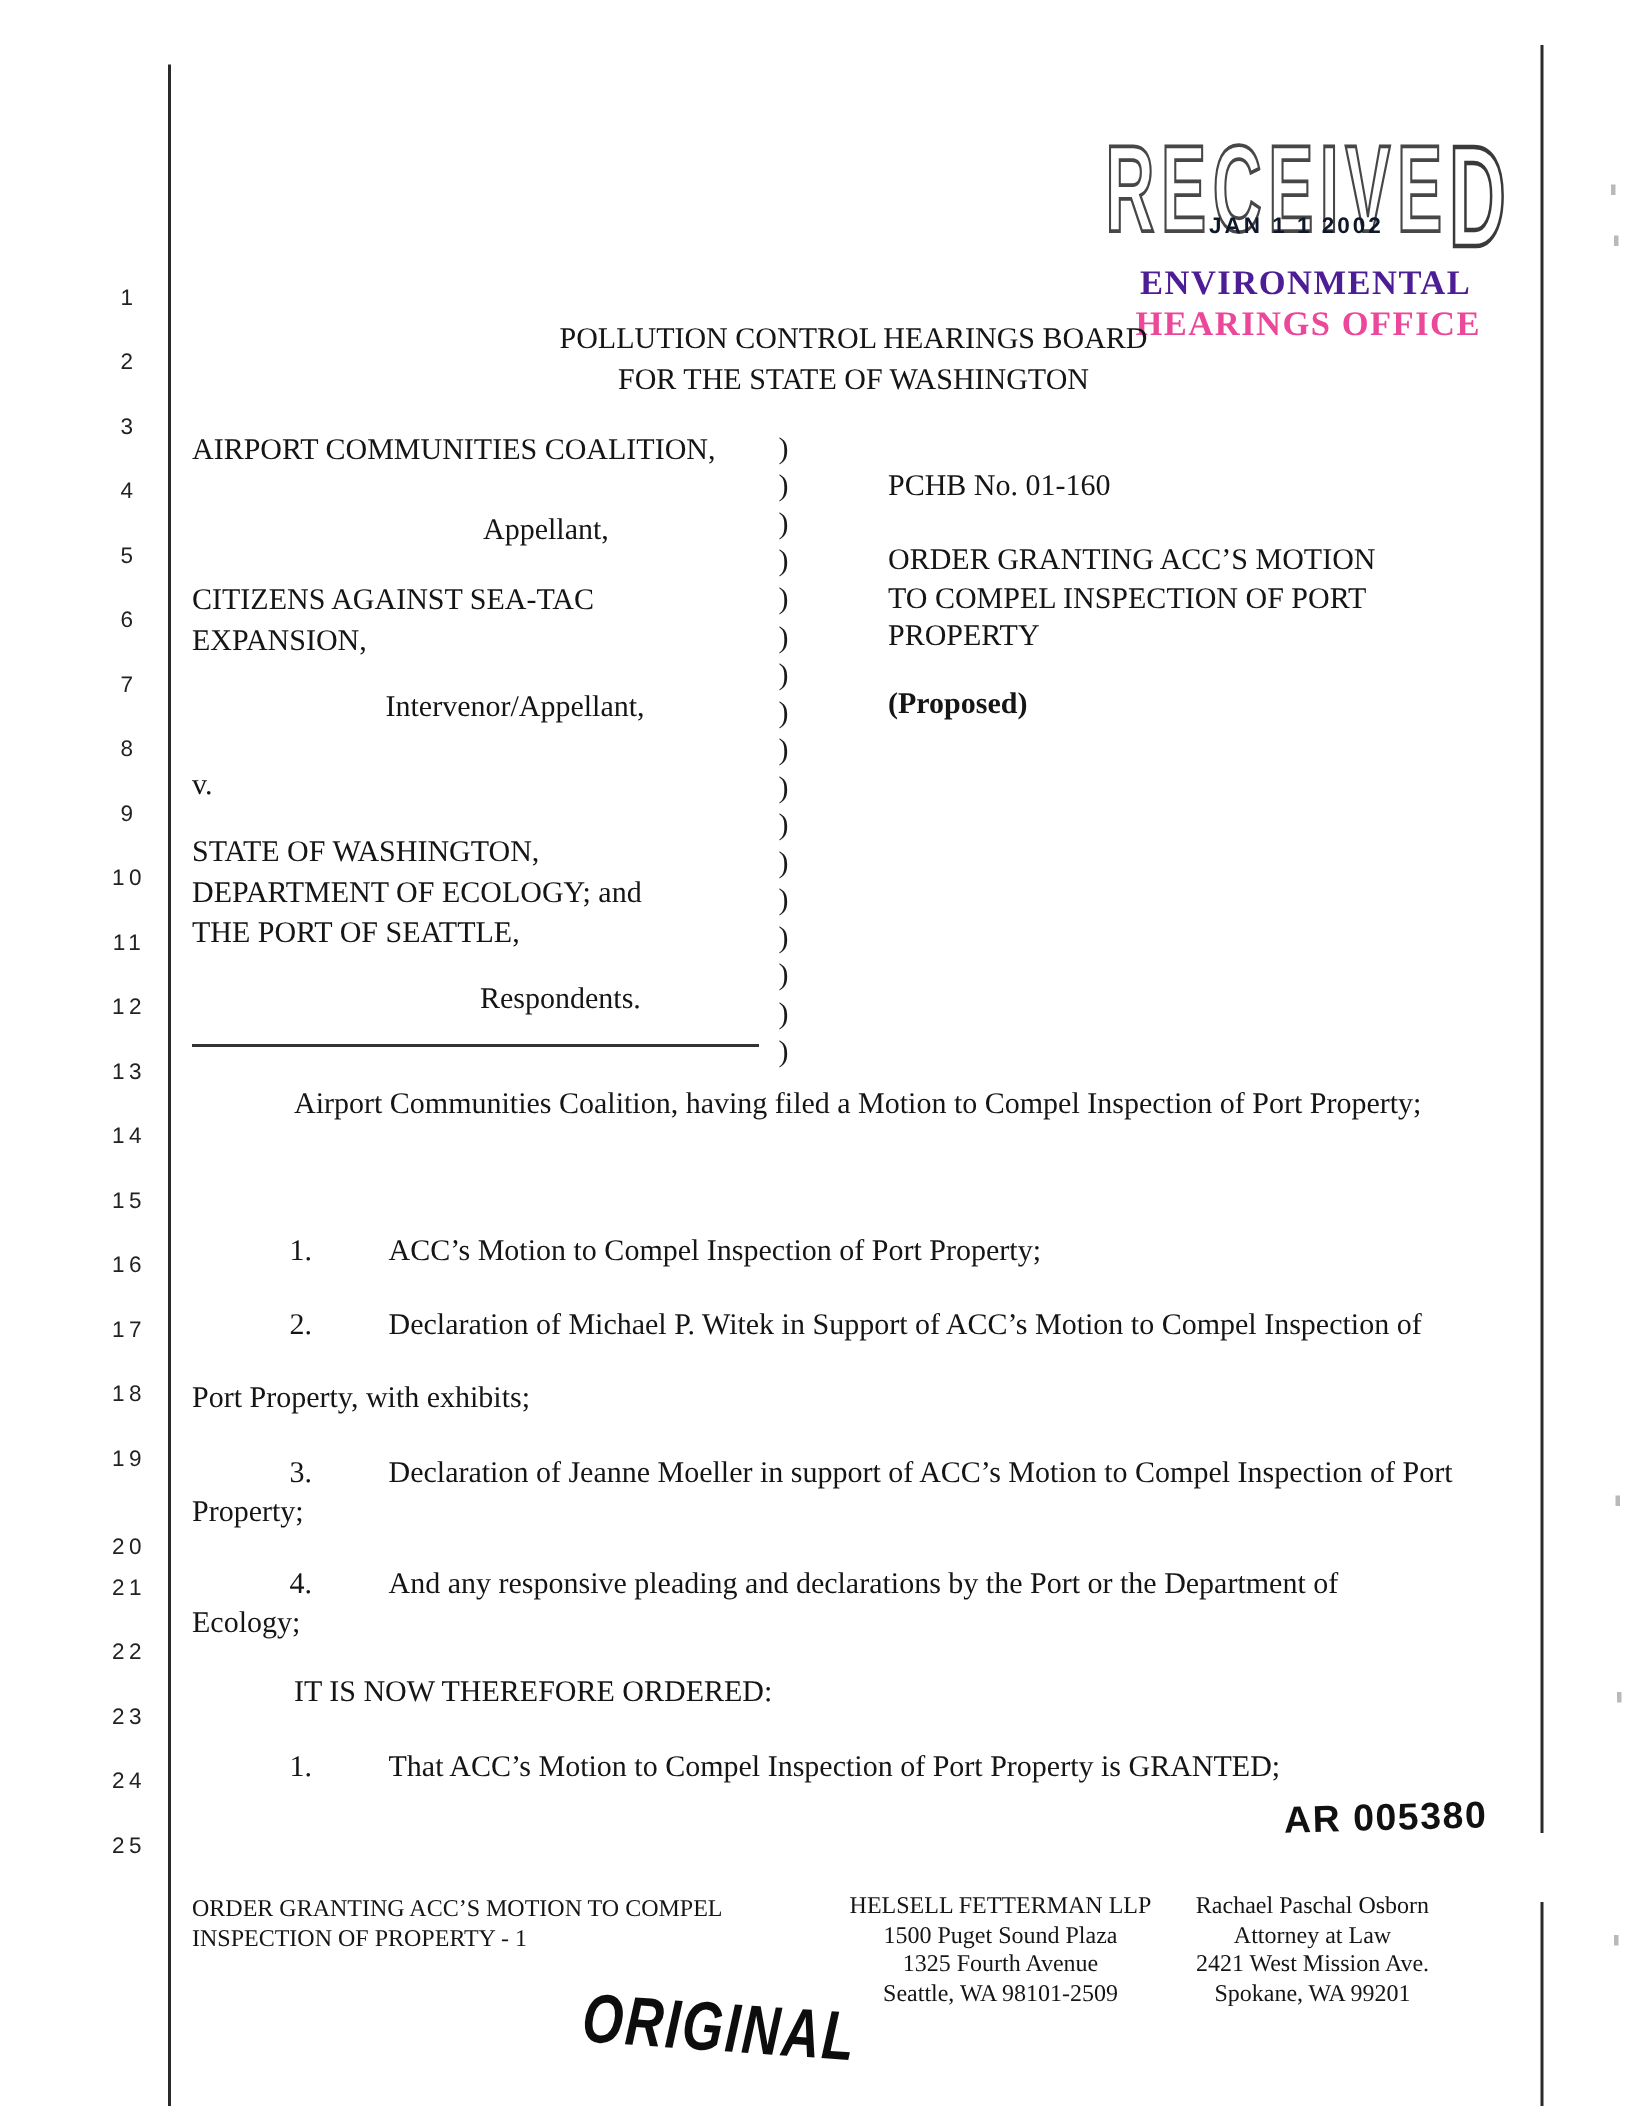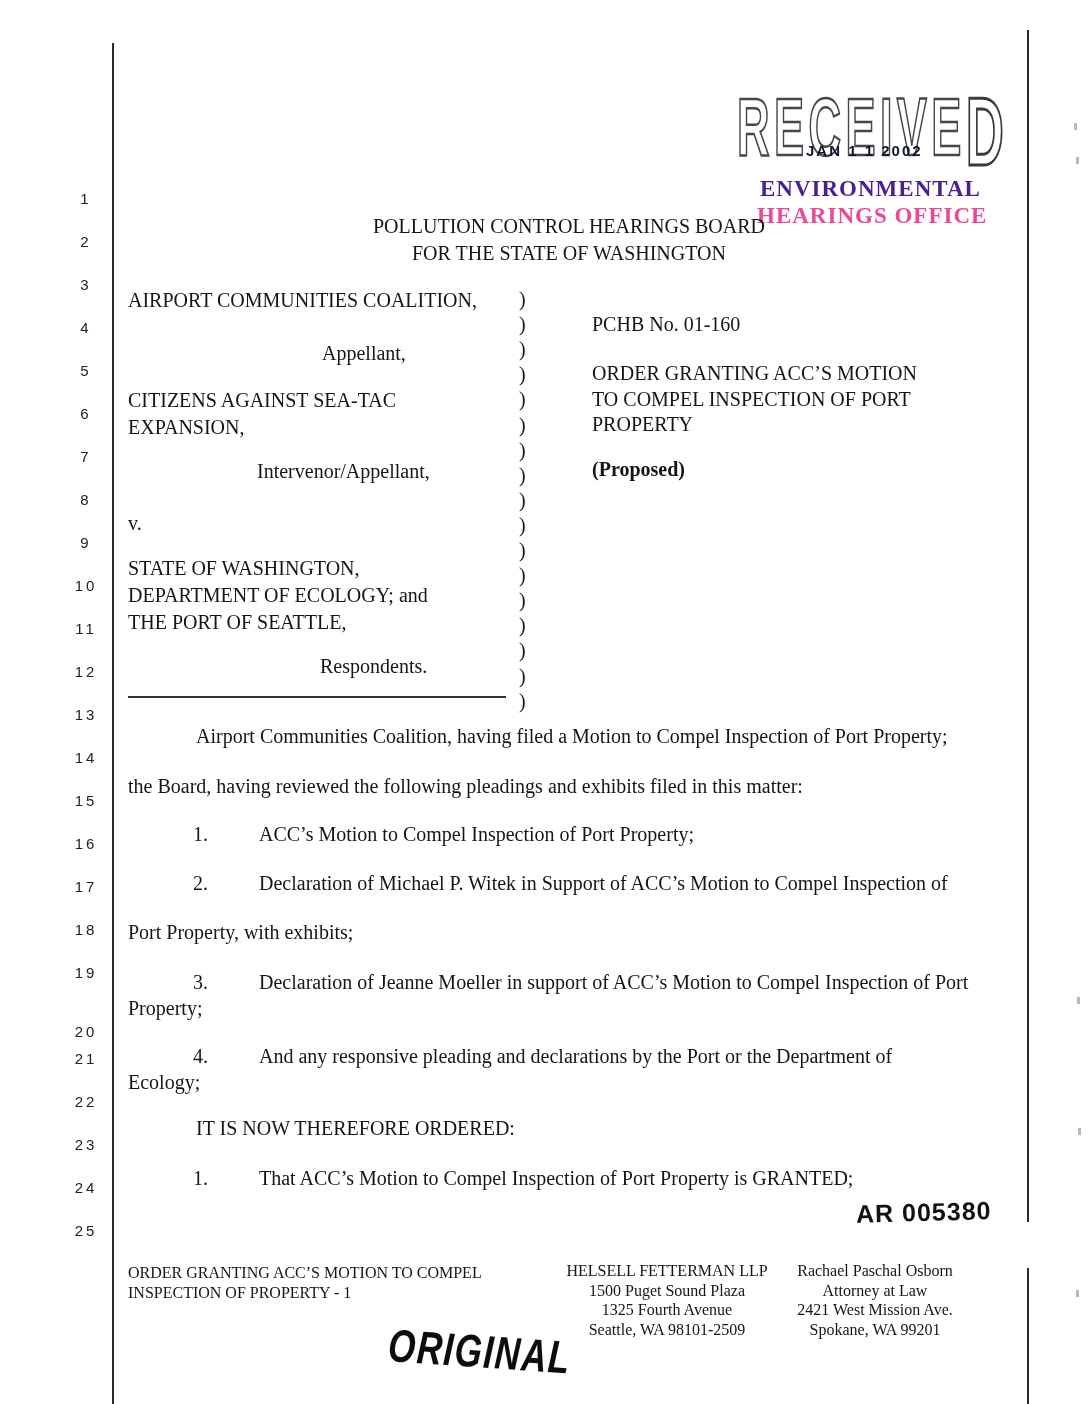--- a/index.html
+++ b/index.html
@@ -209,21 +209,20 @@
       <div class="paren" style="top: 689.6px;">)</div>
     </div>
 
   <div class="t case-no">PCHB No. 01-160</div>
   <div class="t case-t2">TO COMPEL INSPECTION OF PORT</div>
   <div class="t case-t1">ORDER GRANTING ACC’S MOTION</div>
   <div class="t case-t3">PROPERTY</div>
   <div class="t case-prop">(Proposed)</div>
 
   <div class="t b-p1a">Airport Communities Coalition, having filed a Motion to Compel Inspection of Port Property;</div>
-  <div class="t b-p1b">the Board, having reviewed the following pleadings and exhibits filed in this matter:</div>
   <div class="t b-i1n">1.</div>
   <div class="t b-i1t">ACC’s Motion to Compel Inspection of Port Property;</div>
   <div class="t b-i2n">2.</div>
   <div class="t b-i2t">Declaration of Michael P. Witek in Support of ACC’s Motion to Compel Inspection of</div>
   <div class="t b-i2w">Port Property, with exhibits;</div>
   <div class="t b-i3n">3.</div>
   <div class="t b-i3t">Declaration of Jeanne Moeller in support of ACC’s Motion to Compel Inspection of Port</div>
   <div class="t b-i3w">Property;</div>
   <div class="t b-i4n">4.</div>
   <div class="t b-i4t">And any responsive pleading and declarations by the Port or the Department of</div>

